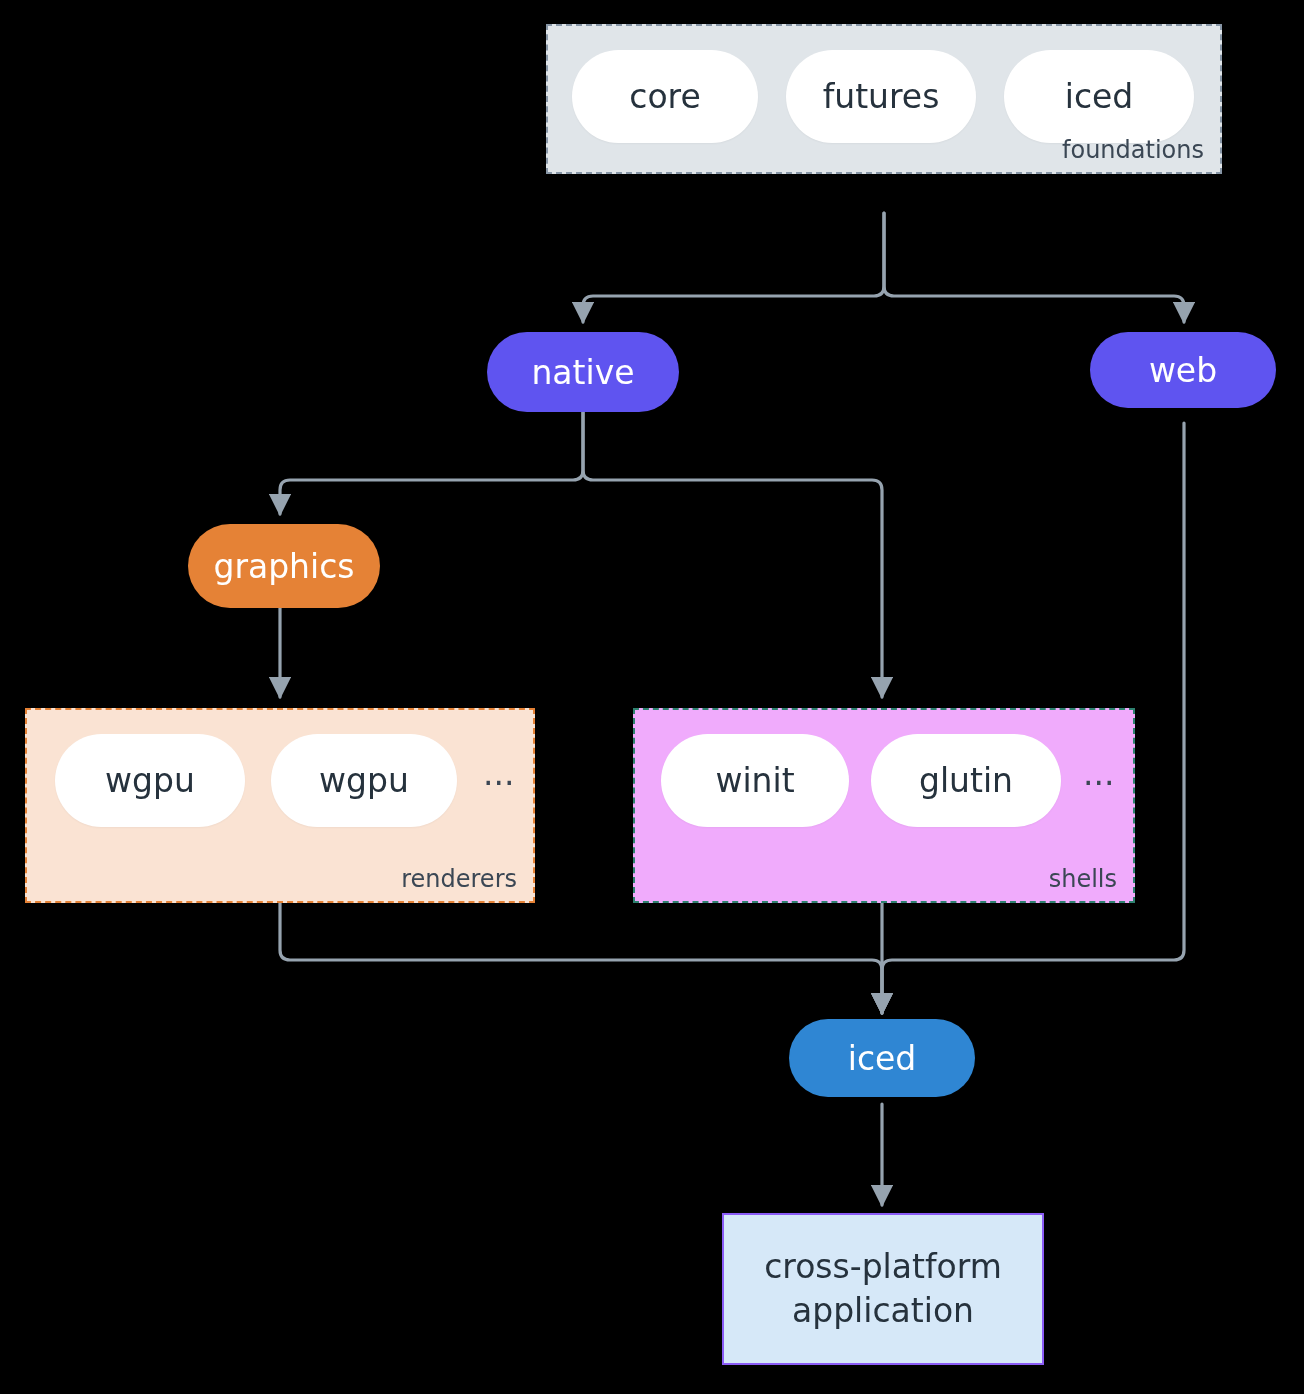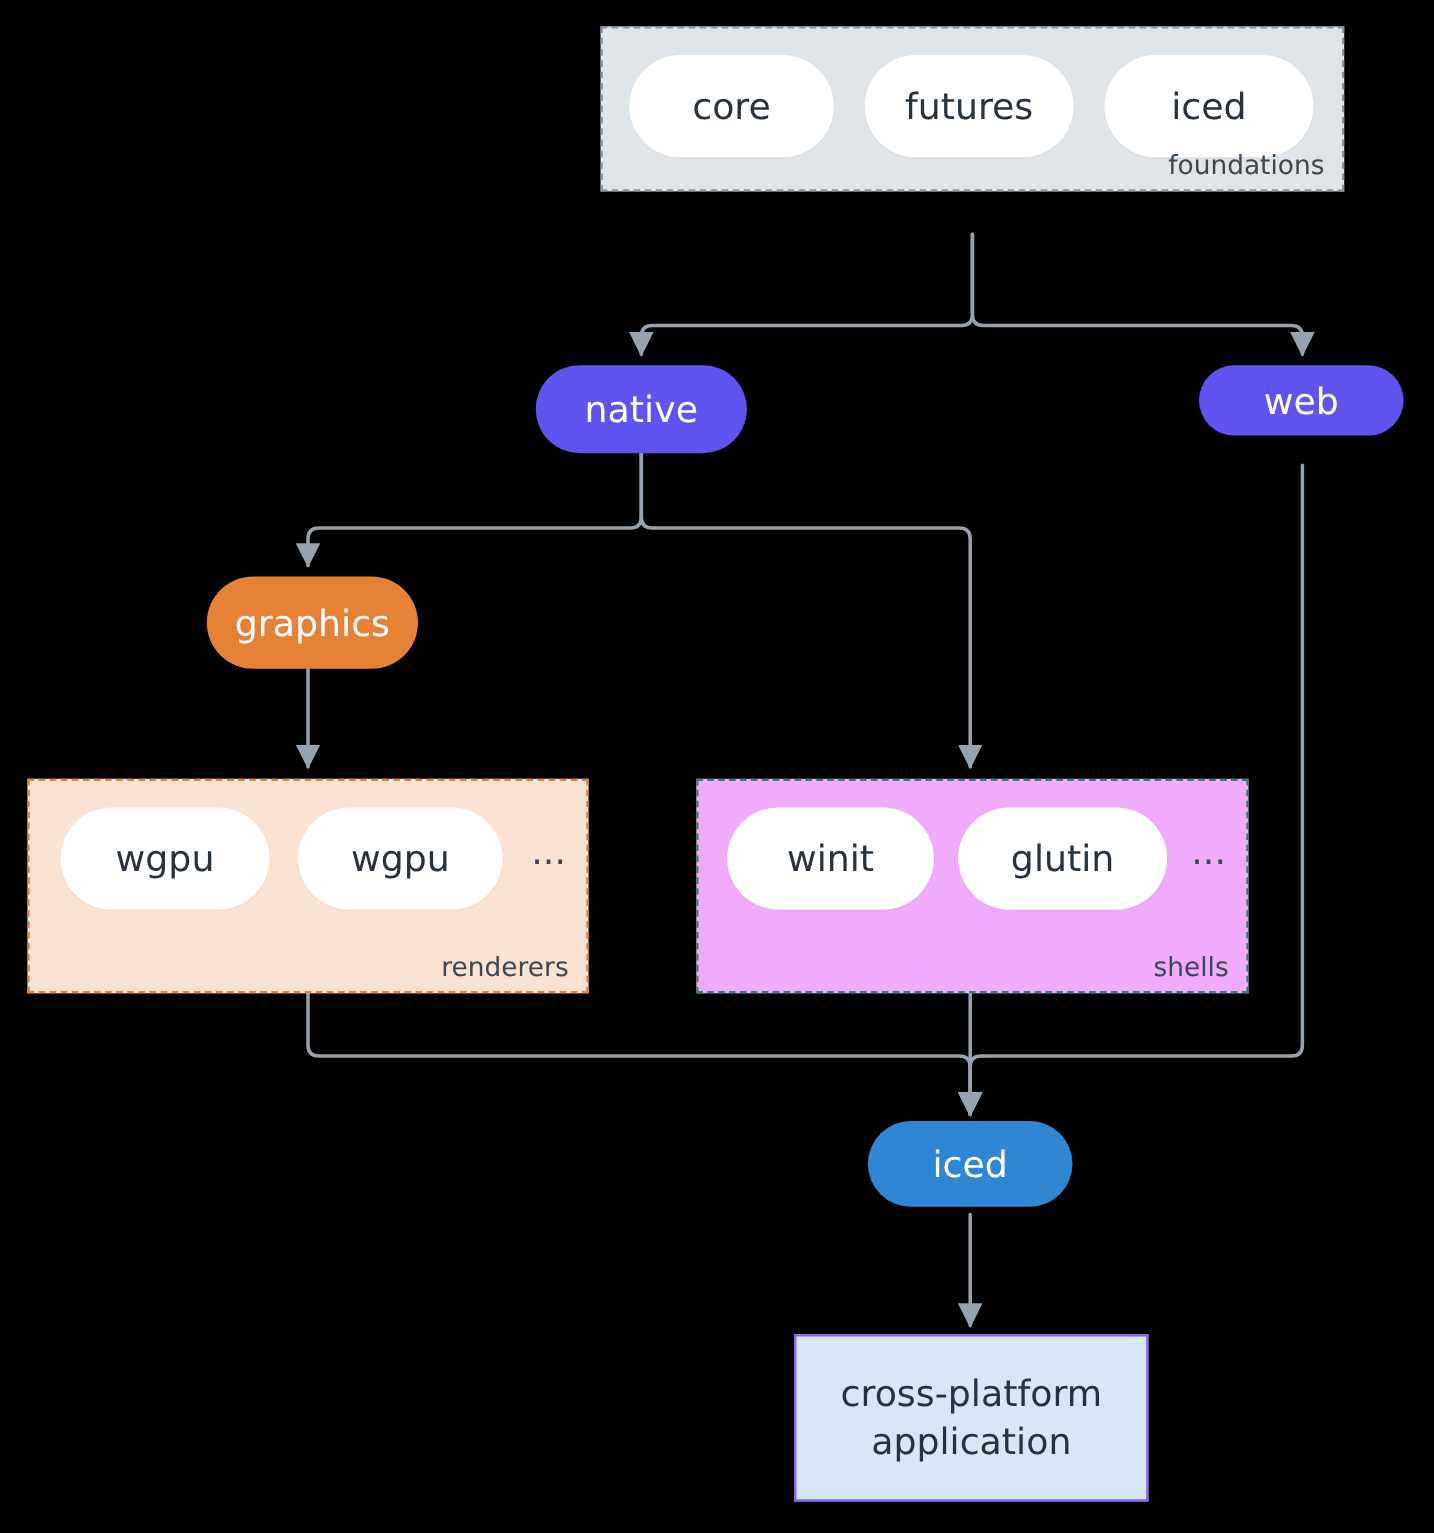--- a/index.html
+++ b/index.html
@@ -132,21 +132,21 @@
         <span>iced</span>
       </div>
     </div>
     <div class="cluster-label">foundations</div>
   </div>
 
   <div class="node" style="left:487px; top:332px; width:192px; height:80px; background:#5F54F0;">
     <span>native</span>
   </div>
 
-  <div class="node" style="left:1090px; top:332px; width:186px; height:64px; background:#5F54F0;">
+  <div class="node" style="left:1090px; top:332px; width:186px; height:76px; background:#5F54F0;">
     <span>web</span>
   </div>
 
   <div class="node" style="left:188px; top:524px; width:192px; height:84px; background:#E58236;">
     <span>graphics</span>
   </div>
 
   <div class="cluster" style="left:25px; top:708px; width:510px; height:195px; background:#FAE3D3; border-color:#E58236;">
     <div class="cluster-row" style="padding-left:28px; gap:26px;">
       <div class="pill" style="width:190px;">

